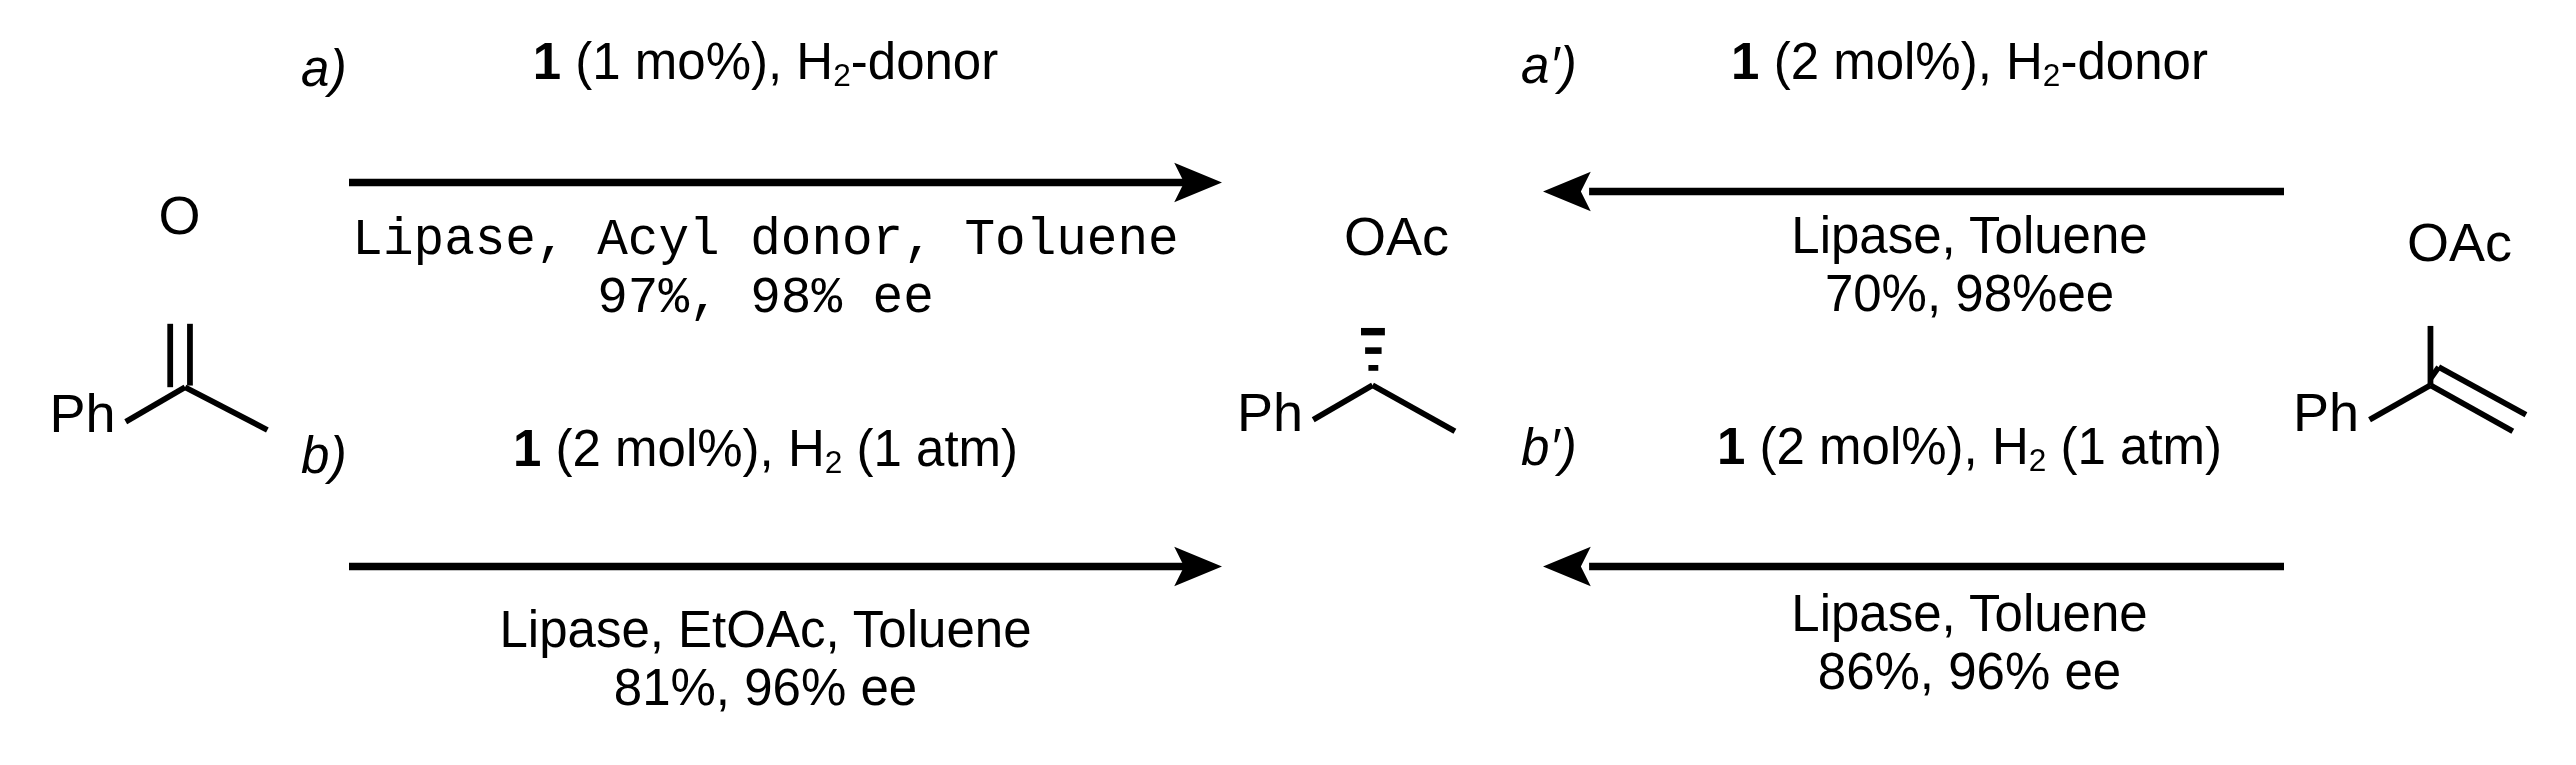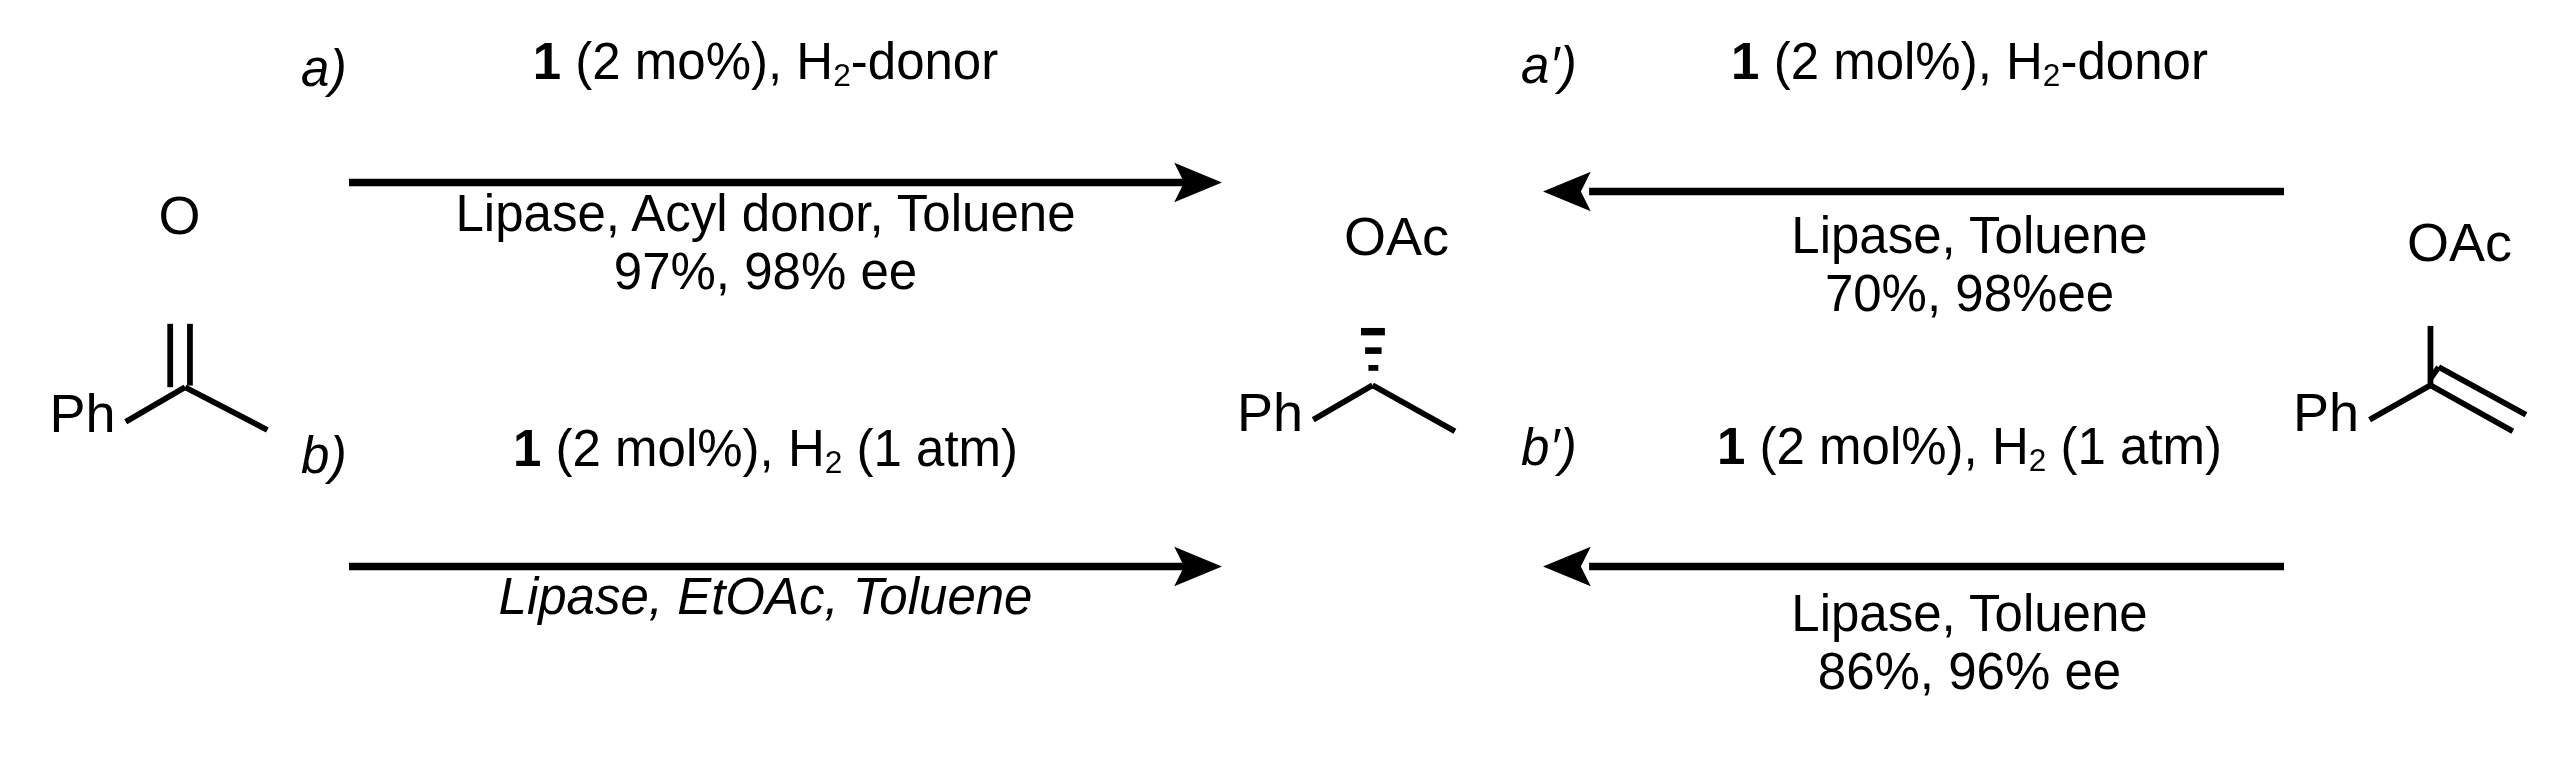--- a/index.html
+++ b/index.html
@@ -108,53 +108,54 @@
       <line x1="252" y1="150" x2="262" y2="136" stroke="#000" stroke-width="7"></line>
     </svg>
     <div class="abs atom-label" style="left:70px; top:130px;">Ph</div>
     <div class="abs atom-label" style="left:184px; top:-40px;">OAc</div>
   </div>
 
   <div class="abs step-label" style="left:301px; top:43px;">a)</div>
 
   <div class="abs cond-block" style="left:329px; top:33px;">
     <div class="cond-line">
-      <span class="bold-num">1</span><span> (2 mo%), H</span><sub>2</sub><span>-donor</span>
+      <span class="bold-num">1</span><span> (1 mo%), H</span><sub>2</sub><span>-donor</span>
     </div>
   </div>
 
   <div class="abs arrow-wrap" style="left:349px; top:161px;">
     <svg width="873" height="43" viewBox="0 0 1060 52">
       <line x1="0" y1="26" x2="1020" y2="26" stroke="#000" stroke-width="9"></line>
       <polygon points="1060,26 1002,50 1014,26 1002,2" fill="#000"></polygon>
     </svg>
   </div>
 
-  <div class="abs cond-block" style="left:329px; top:185px;">
+  <div class="abs cond-block" style="left:329px; top:212px;font-family:Liberation Mono, monospace;">
     <div class="cond-line">Lipase, Acyl donor, Toluene</div>
     <div class="cond-line">97%, 98% ee</div>
   </div>
 
   <div class="abs step-label" style="left:301px; top:430px;">b)</div>
 
   <div class="abs cond-block" style="left:329px; top:420px;">
     <div class="cond-line">
       <span class="bold-num">1</span><span> (2 mol%), H</span><sub>2</sub><span> (1 atm)</span>
     </div>
   </div>
 
   <div class="abs arrow-wrap" style="left:349px; top:545px;">
     <svg width="873" height="43" viewBox="0 0 1060 52">
       <line x1="0" y1="26" x2="1020" y2="26" stroke="#000" stroke-width="9"></line>
       <polygon points="1060,26 1002,50 1014,26 1002,2" fill="#000"></polygon>
     </svg>
   </div>
 
-  <div class="abs cond-block" style="left:329px; top:568px;font-style:italic;">
+  <div class="abs cond-block" style="left:329px; top:601px;">
     <div class="cond-line">Lipase, EtOAc, Toluene</div>
+    <div class="cond-line">81%, 96% ee</div>
   </div>
 
   <div class="abs step-label" style="left:1521px; top:40px;">a′)</div>
 
   <div class="abs cond-block" style="left:1533px; top:33px;text-align:center;">
     <div class="cond-line">
       <span class="bold-num">1</span><span> (2 mol%), H</span><sub>2</sub><span>-donor</span>
     </div>
   </div>
 

